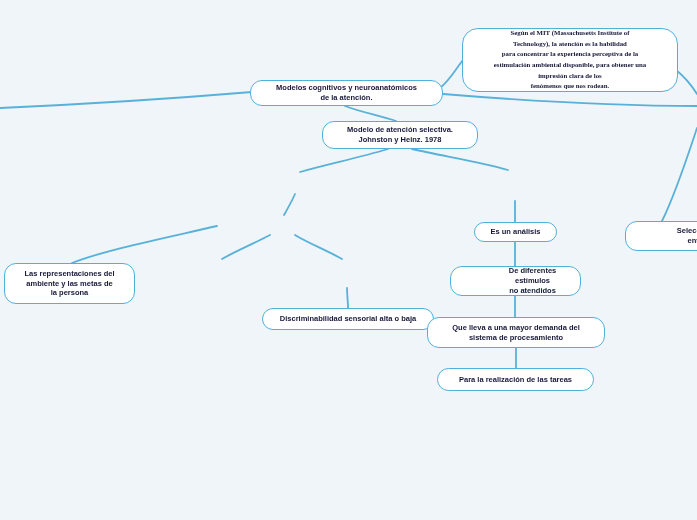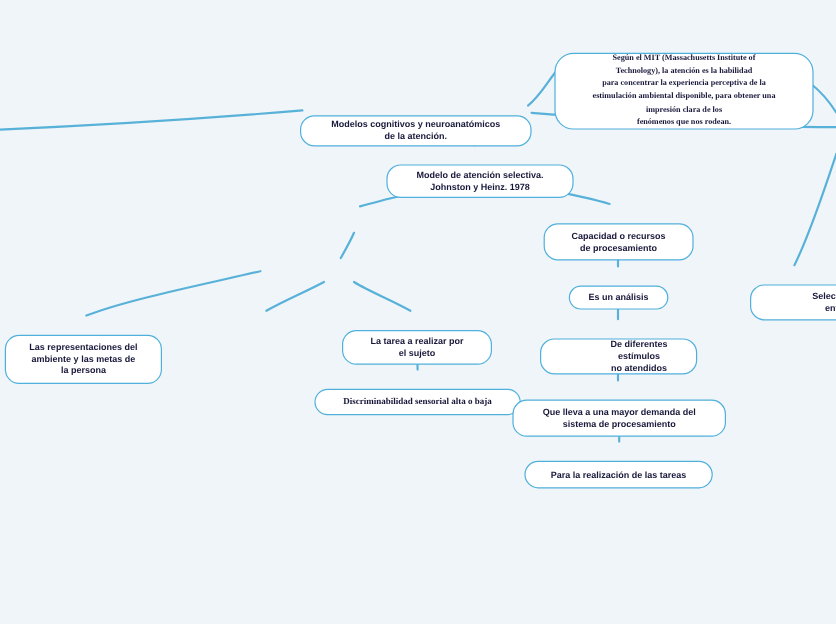--- a/index.html
+++ b/index.html
@@ -30,21 +30,20 @@
     border-radius:12px;
     color:var(--text);
     font-weight:bold;
     font-size:7.5px;
     line-height:1.3;
     display:flex;align-items:center;justify-content:center;
     text-align:center;
     white-space:pre-line;
     padding:2px 6px;
     cursor:pointer;
-    margin-top:16px;
   }
   .node.definition{
     font-family:"Liberation Serif",serif;
     font-size:6.8px;
     line-height:1.55;
     border-radius:16px;
     padding:4px 10px;
   }
 </style>
 </head>
@@ -79,40 +78,36 @@
 impresión clara de los
 fenómenos que nos rodean.</div>
 
   <div class="node" style="left:250px;top:80px;width:193px;height:26px;">Modelos cognitivos y neuroanatómicos
 de la atención.</div>
 
   <div class="node" style="left:322px;top:121px;width:156px;height:28px;">Modelo de atención selectiva.
 Johnston y Heinz. 1978</div>
 
 
-  <div class="node" style="left:453px;top:170px;width:125px;height:31px;">Capacidad o recursos
-de procesamiento</div>
 
 
   <div class="node" style="left:474px;top:222px;width:83px;height:20px;">Es un análisis</div>
 
   <div class="node" style="left:625px;top:221px;width:150px;height:30px;">Seleccionar l
 entre n</div>
 
   <div class="node" style="left:4px;top:263px;width:131px;height:41px;">Las representaciones del
 ambiente y las metas de
 la persona</div>
 
 
-  <div class="node" style="left:285px;top:259px;width:125px;height:29px;">La tarea a realizar por
-el sujeto</div>
 
   <div class="node" style="left:450px;top:266px;width:131px;height:30px;padding-left:40px;">De diferentes estímulos
 no atendidos</div>
 
-  <div class="node" style="left:262px;top:308px;width:172px;height:22px;font-family:Liberation Serif, serif;">Discriminabilidad sensorial alta o baja</div>
+  <div class="node" style="left:262px;top:308px;width:172px;height:22px;">Discriminabilidad sensorial alta o baja</div>
 
   <div class="node" style="left:427px;top:317px;width:178px;height:31px;">Que lleva a una mayor demanda del
 sistema de procesamiento</div>
 
   <div class="node" style="left:437px;top:368px;width:157px;height:23px;">Para la realización de las tareas</div>
 
 </div>
 
 </body></html>

